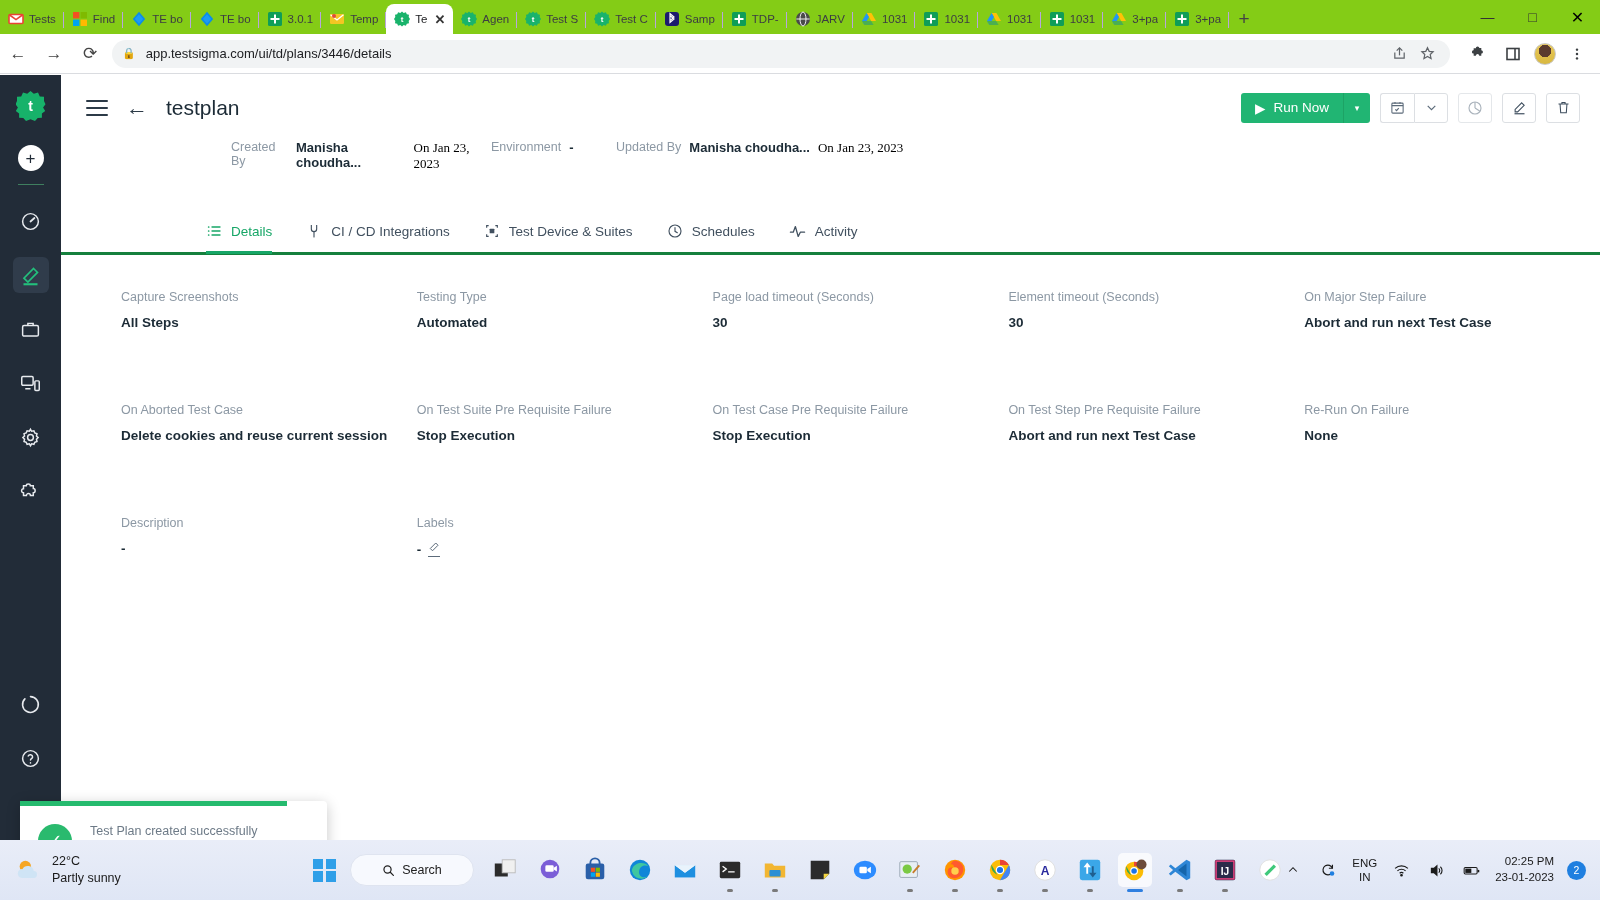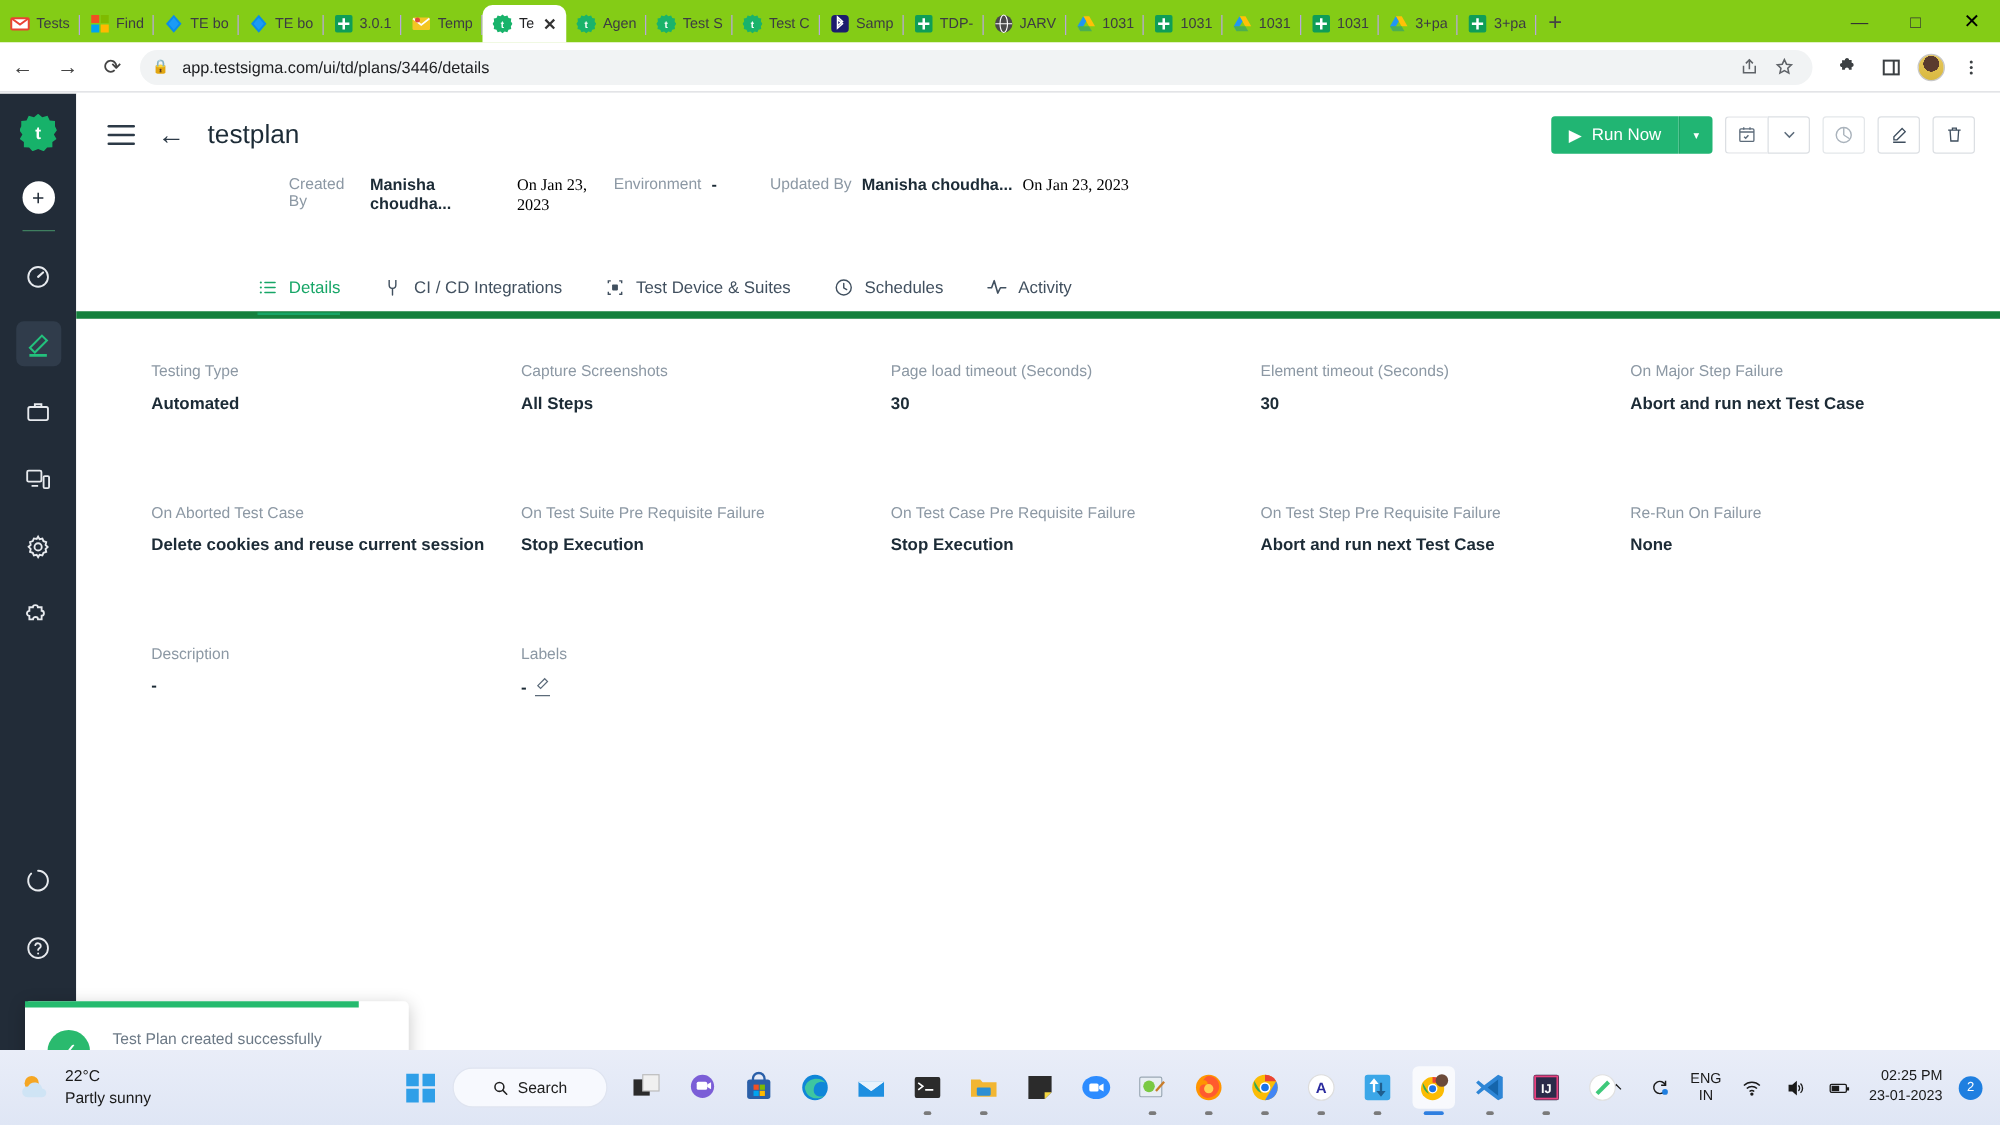--- a/index.html
+++ b/index.html
@@ -127,21 +127,21 @@
   .icon-btn.split-r { border-radius: 0 3px 3px 0; width: 32px; }
   .icon-btn.ghost { border-color: #e4e7ea; color: #aab3bc; }
 
   .meta-row { display: flex; padding: 0 0 0 170px; gap: 0; height: 70px; }
   .meta-col { display: flex; flex-direction: row; gap: 8px; }
   .meta-label { font-size: 12.5px; color: #8c98a4; }
   .meta-value { font-size: 13px; color: #1c2b36; font-weight: 600; display: flex; gap: 8px; }
   .meta-sub { font-weight: 400; color: #000000; font-family: Liberation Serif, serif; }
 
   .tabs-bar {
-    height: 45px; border-bottom: 6px solid #15803d; display: flex;
+    height: 45px; border-bottom: 3px solid #15803d; display: flex;
     align-items: center; padding-left: 128px; gap: 0;
   }
   .utab {
     display: flex; align-items: center; gap: 9px; height: 45px;
     padding: 0 17px; font-size: 13.5px; color: #41505f; position: relative;
   }
   .utab.active { color: #17a667; }
   .utab.active::after {
     content: ''; position: absolute; left: 17px; right: 17px; bottom: 0;
     height: 2.5px; background: #17a667;
@@ -188,21 +188,21 @@
   .taskbar {
     position: absolute; bottom: 0; left: 0; width: 1600px; height: 60px;
     background: linear-gradient(#e9edf8, #dfe6f5);
     display: flex; align-items: center;
   }
   .weather { display: flex; align-items: center; gap: 10px; padding-left: 14px; }
   .weather-icon { width: 28px; height: 24px; position: relative; }
   .weather-text { font-size: 12.5px; color: #1a1a1a; line-height: 1.35; }
   .tb-center {
     position: absolute; left: 50%; transform: translateX(-50%);
-    display: flex; align-items: center; gap: 14px; margin-left: 12px;
+    display: flex; align-items: center; gap: 14px;
   }
   .winlogo { width: 23px; height: 23px; display: grid; grid-template-columns: 1fr 1fr; grid-template-rows: 1fr 1fr; gap: 2.5px; }
   .winlogo i { background: #2f9fe8; display: block; }
   .searchpill {
     height: 32px; width: 124px; background: #f7f9fe; border-radius: 16px;
     display: flex; align-items: center; justify-content: center; gap: 7px;
     font-size: 12.5px; color: #202020; border: 1px solid #dfe4f0;
   }
   .tbapp { width: 34px; height: 34px; position: relative; display: flex; align-items: center; justify-content: center; border-radius: 5px; }
   .tbapp.focused { background: rgba(255,255,255,.75); }
@@ -616,26 +616,26 @@
         <div class="utab">
           <svg width="17" height="17" viewBox="0 0 24 24" fill="none" stroke="#41505f" stroke-width="1.8" stroke-linecap="round" stroke-linejoin="round">
               <path d="M2 13h4l3-8 4 14 3-6h6"></path>
             </svg>
           <span>Activity</span>
         </div>
       </div>
 
       <div class="detail-grid" id="grid-host">
           <div>
+            <div class="field-label">Capture Screenshots</div>
+            <div class="field-value"><span>All Steps</span></div>
+          </div>
+          <div>
             <div class="field-label">Testing Type</div>
             <div class="field-value"><span>Automated</span></div>
-          </div>
-          <div>
-            <div class="field-label">Capture Screenshots</div>
-            <div class="field-value"><span>All Steps</span></div>
           </div>
           <div>
             <div class="field-label">Page load timeout (Seconds)</div>
             <div class="field-value"><span>30</span></div>
           </div>
           <div>
             <div class="field-label">Element timeout (Seconds)</div>
             <div class="field-value"><span>30</span></div>
           </div>
           <div>

